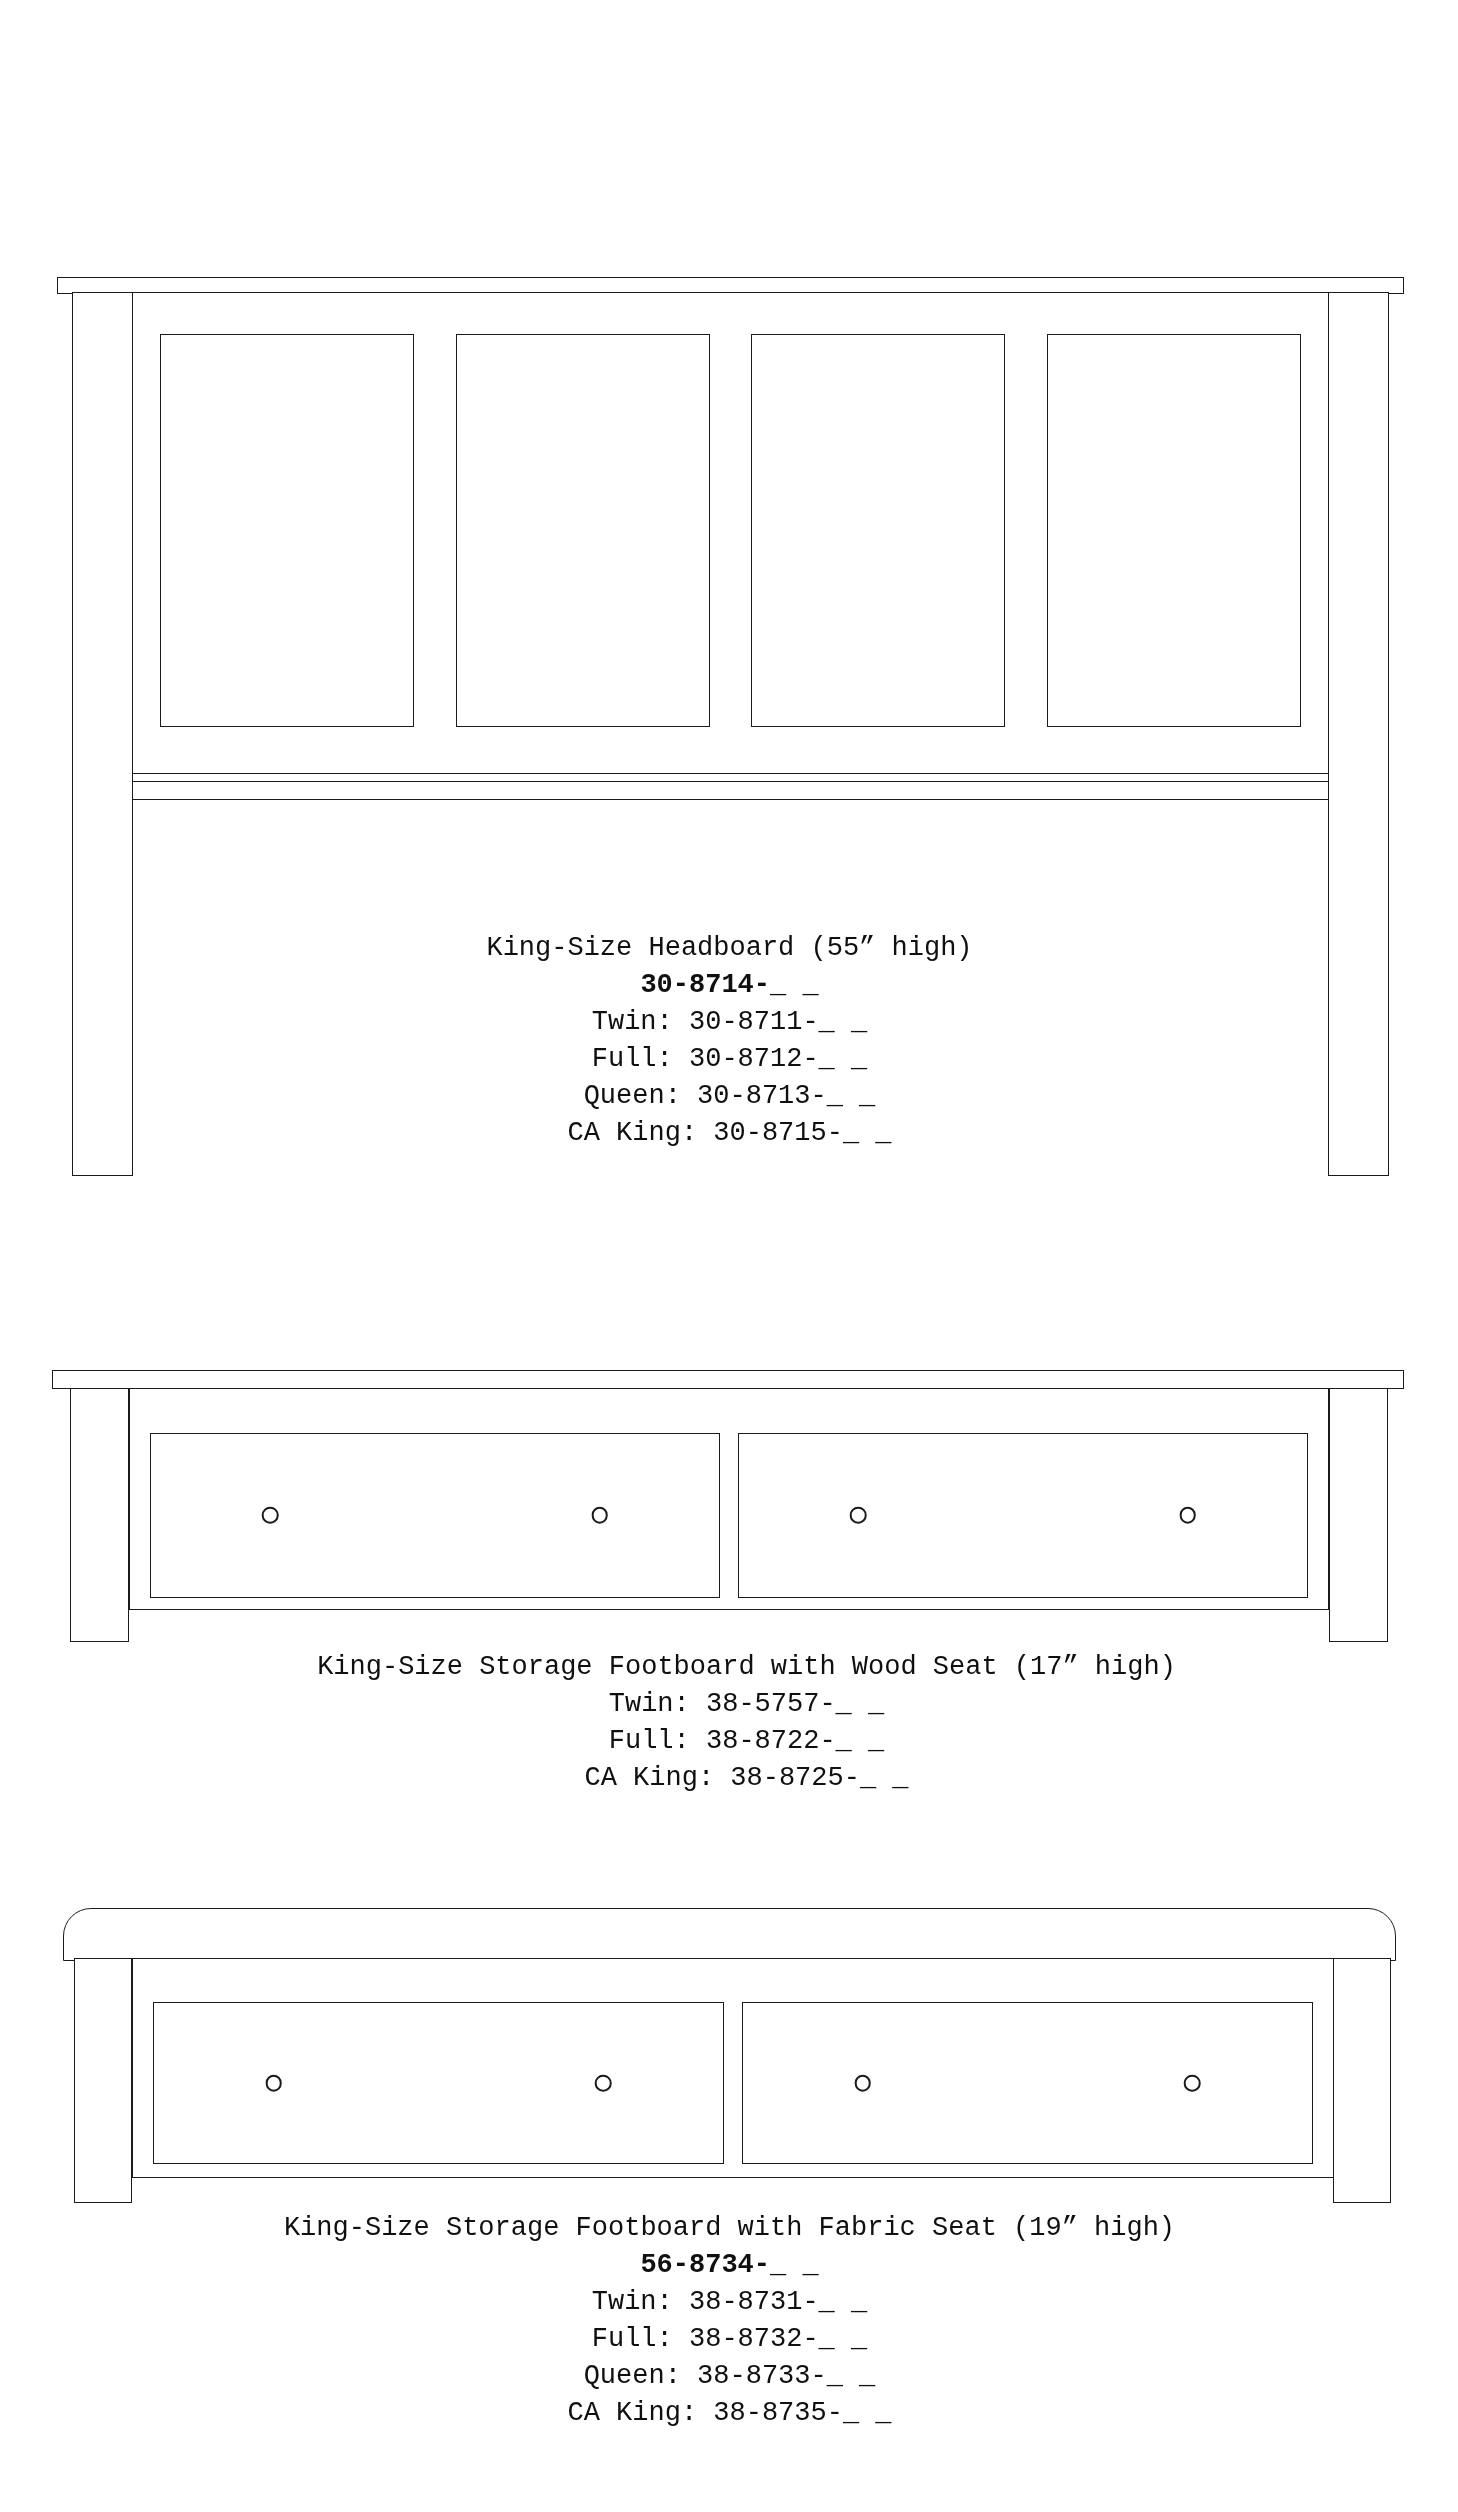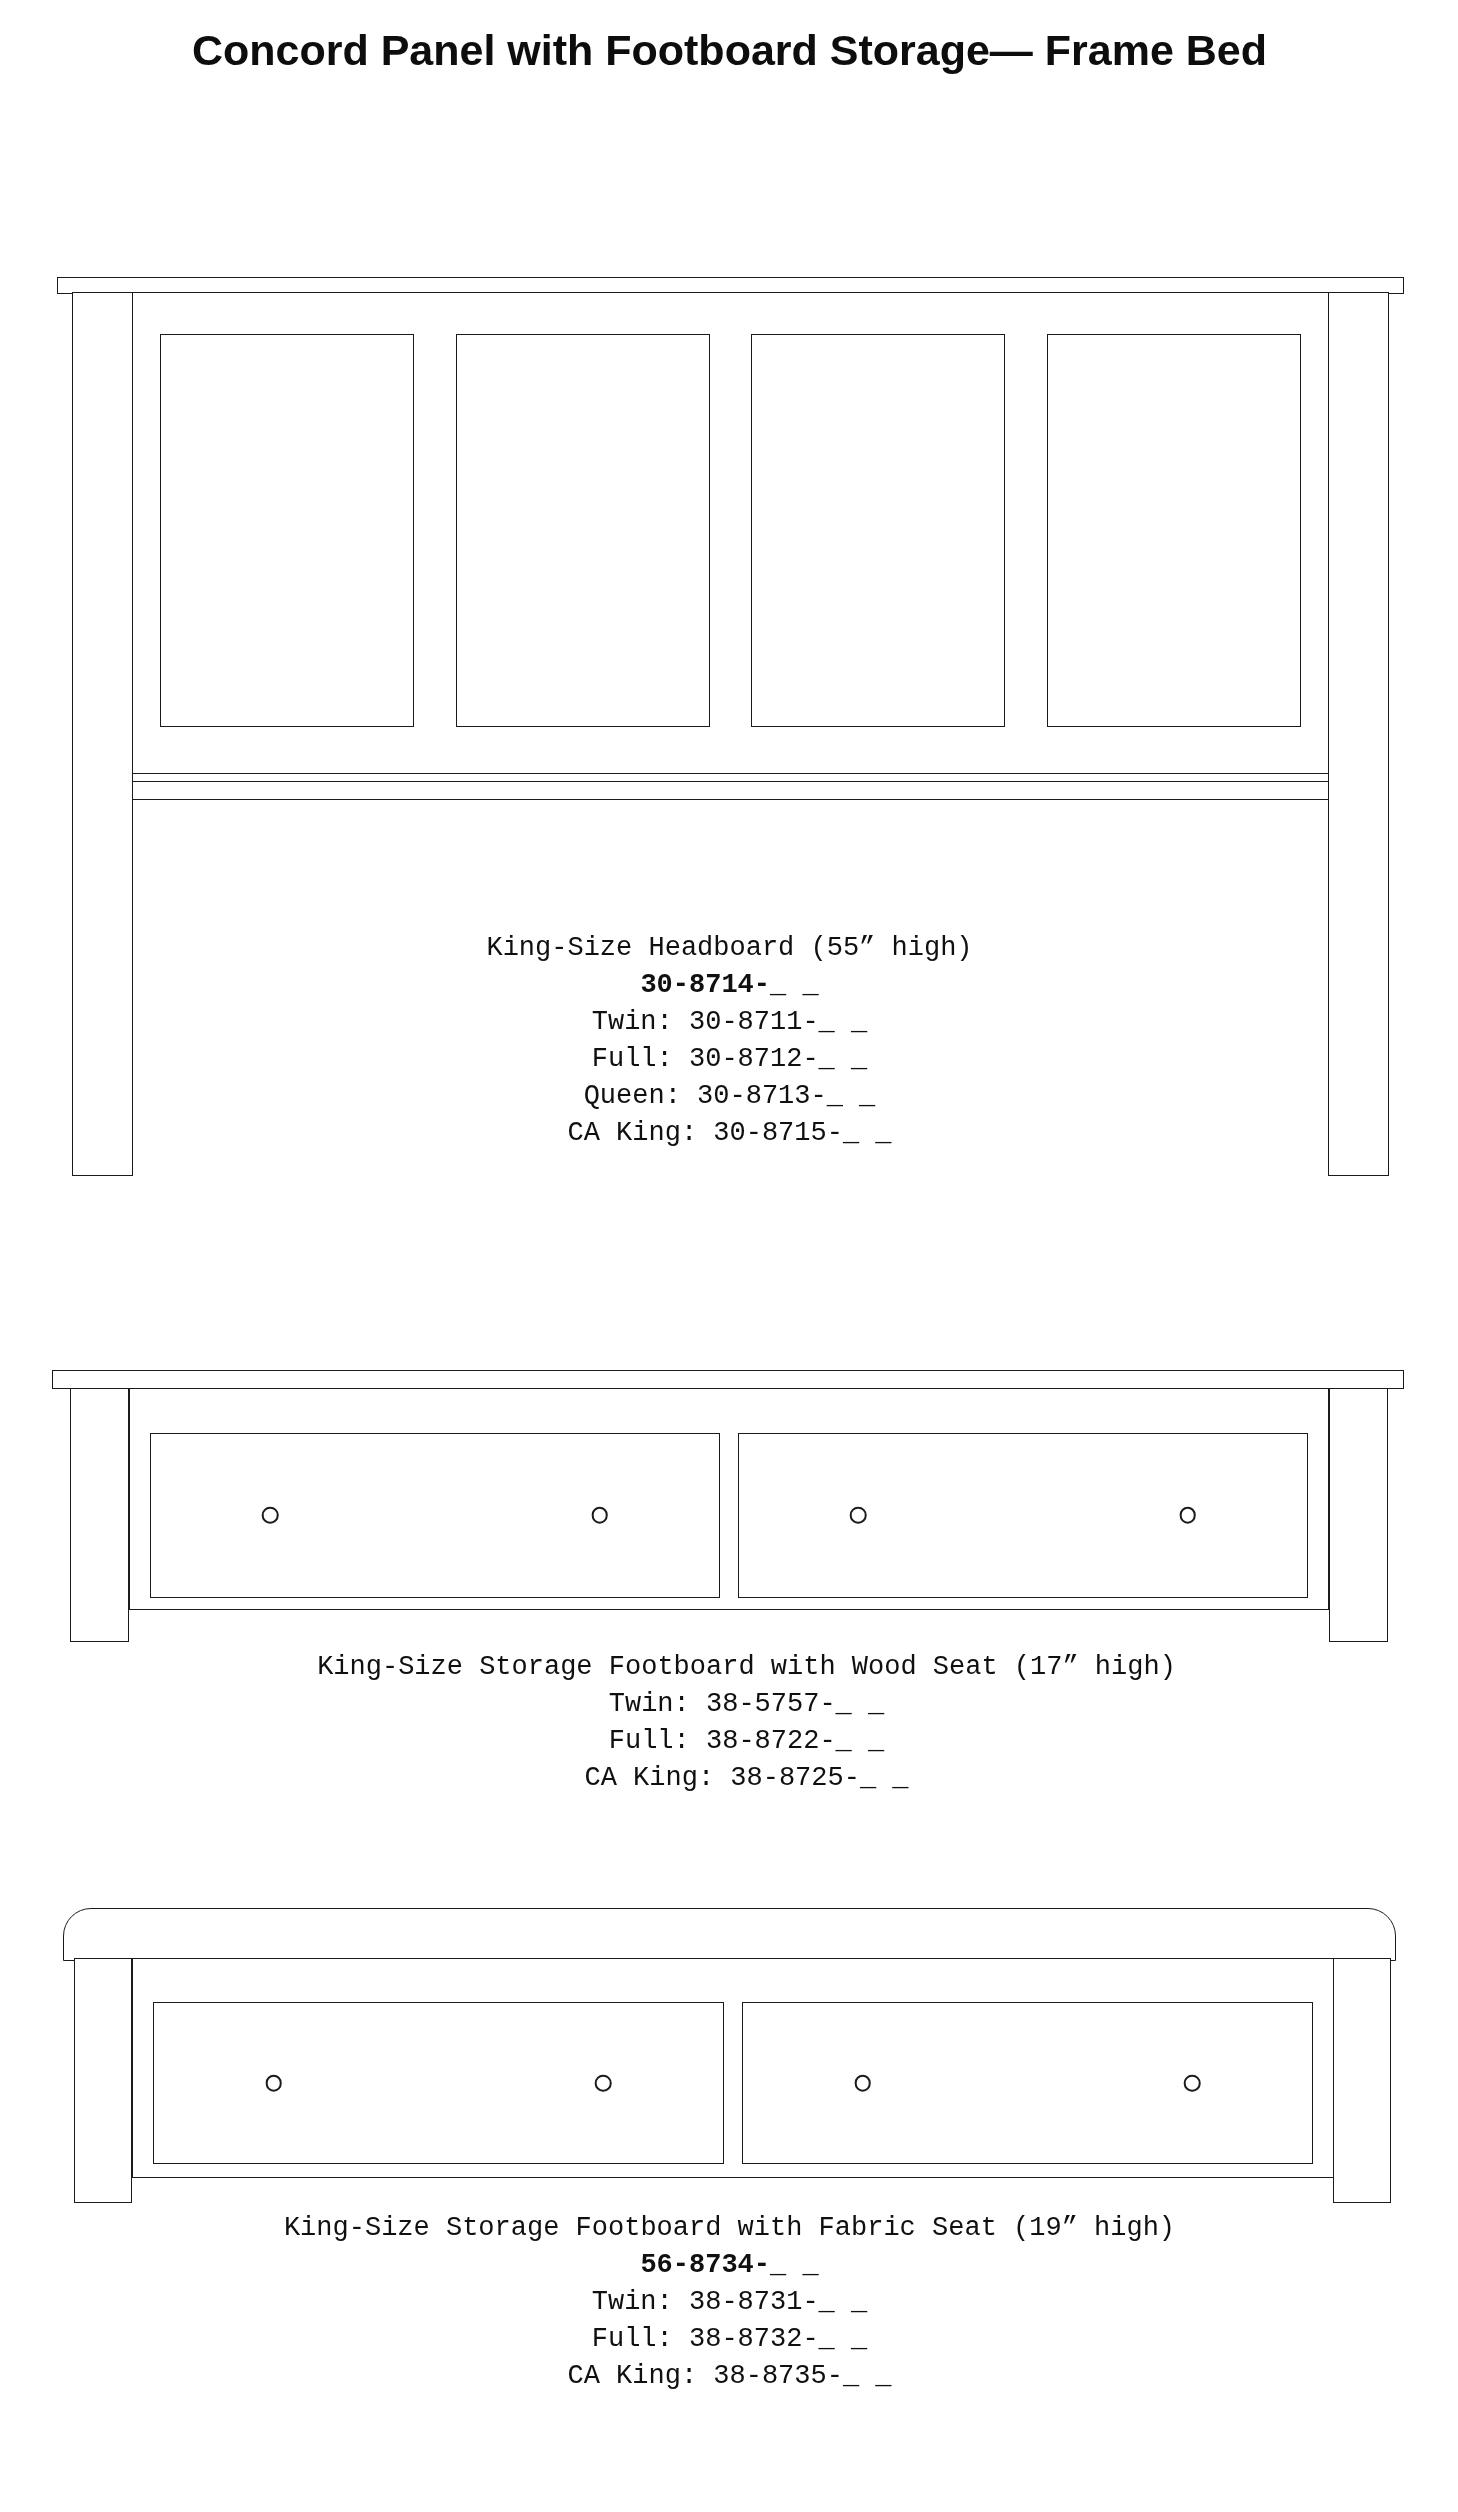--- a/index.html
+++ b/index.html
@@ -92,21 +92,20 @@
   .cap-fbw  { top: 1649px; margin-left: 17px; }
   .cap-fbf  { top: 2210px; }
   .cap-line { font-size: 27px; line-height: 37px; color: #101010; }
   .cap-item { font-weight: bold; }
 </style>
 </head>
 <body>
 
 <div class="page">
 
-  <div class="title">Concord Panel with Footboard Storage— Frame Bed</div>
 
   <div class="hb">
     <div class="part hb-cap"></div>
     <div class="part hb-post-left"></div>
     <div class="part hb-post-right"></div>
     <div class="part hb-frame">
       <div class="hb-panel"></div>
       <div class="hb-panel"></div>
       <div class="hb-panel"></div>
       <div class="hb-panel"></div>
@@ -160,17 +159,18 @@
         <span class="knob k-right"></span>
       </div>
     </div>
   </div>
 
   <div class="caption-block cap-fbf">
     <div class="cap-line">King-Size Storage Footboard with Fabric Seat (19” high)</div>
     <div class="cap-line cap-item">56-8734-_ _</div>
     <div class="cap-line">Twin: 38-8731-_ _</div>
     <div class="cap-line">Full: 38-8732-_ _</div>
+    <div class="cap-line">Queen: 38-8733-_ _</div>
     <div class="cap-line">CA King: 38-8735-_ _</div>
   </div>
 
 </div>
 
 
 </body></html>

